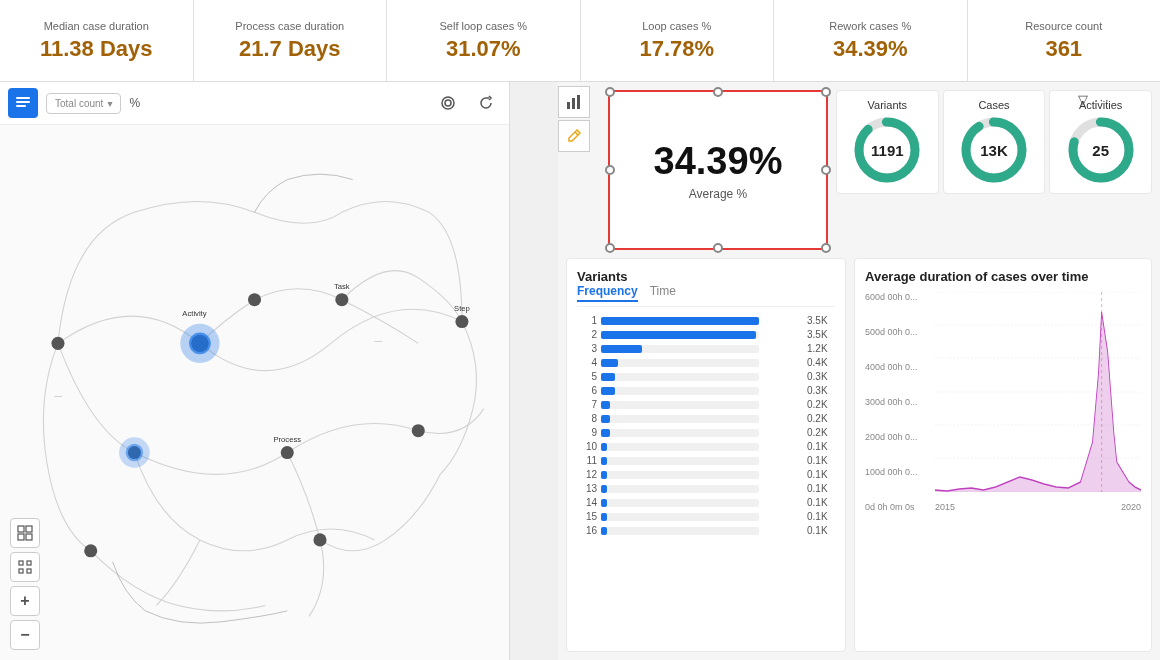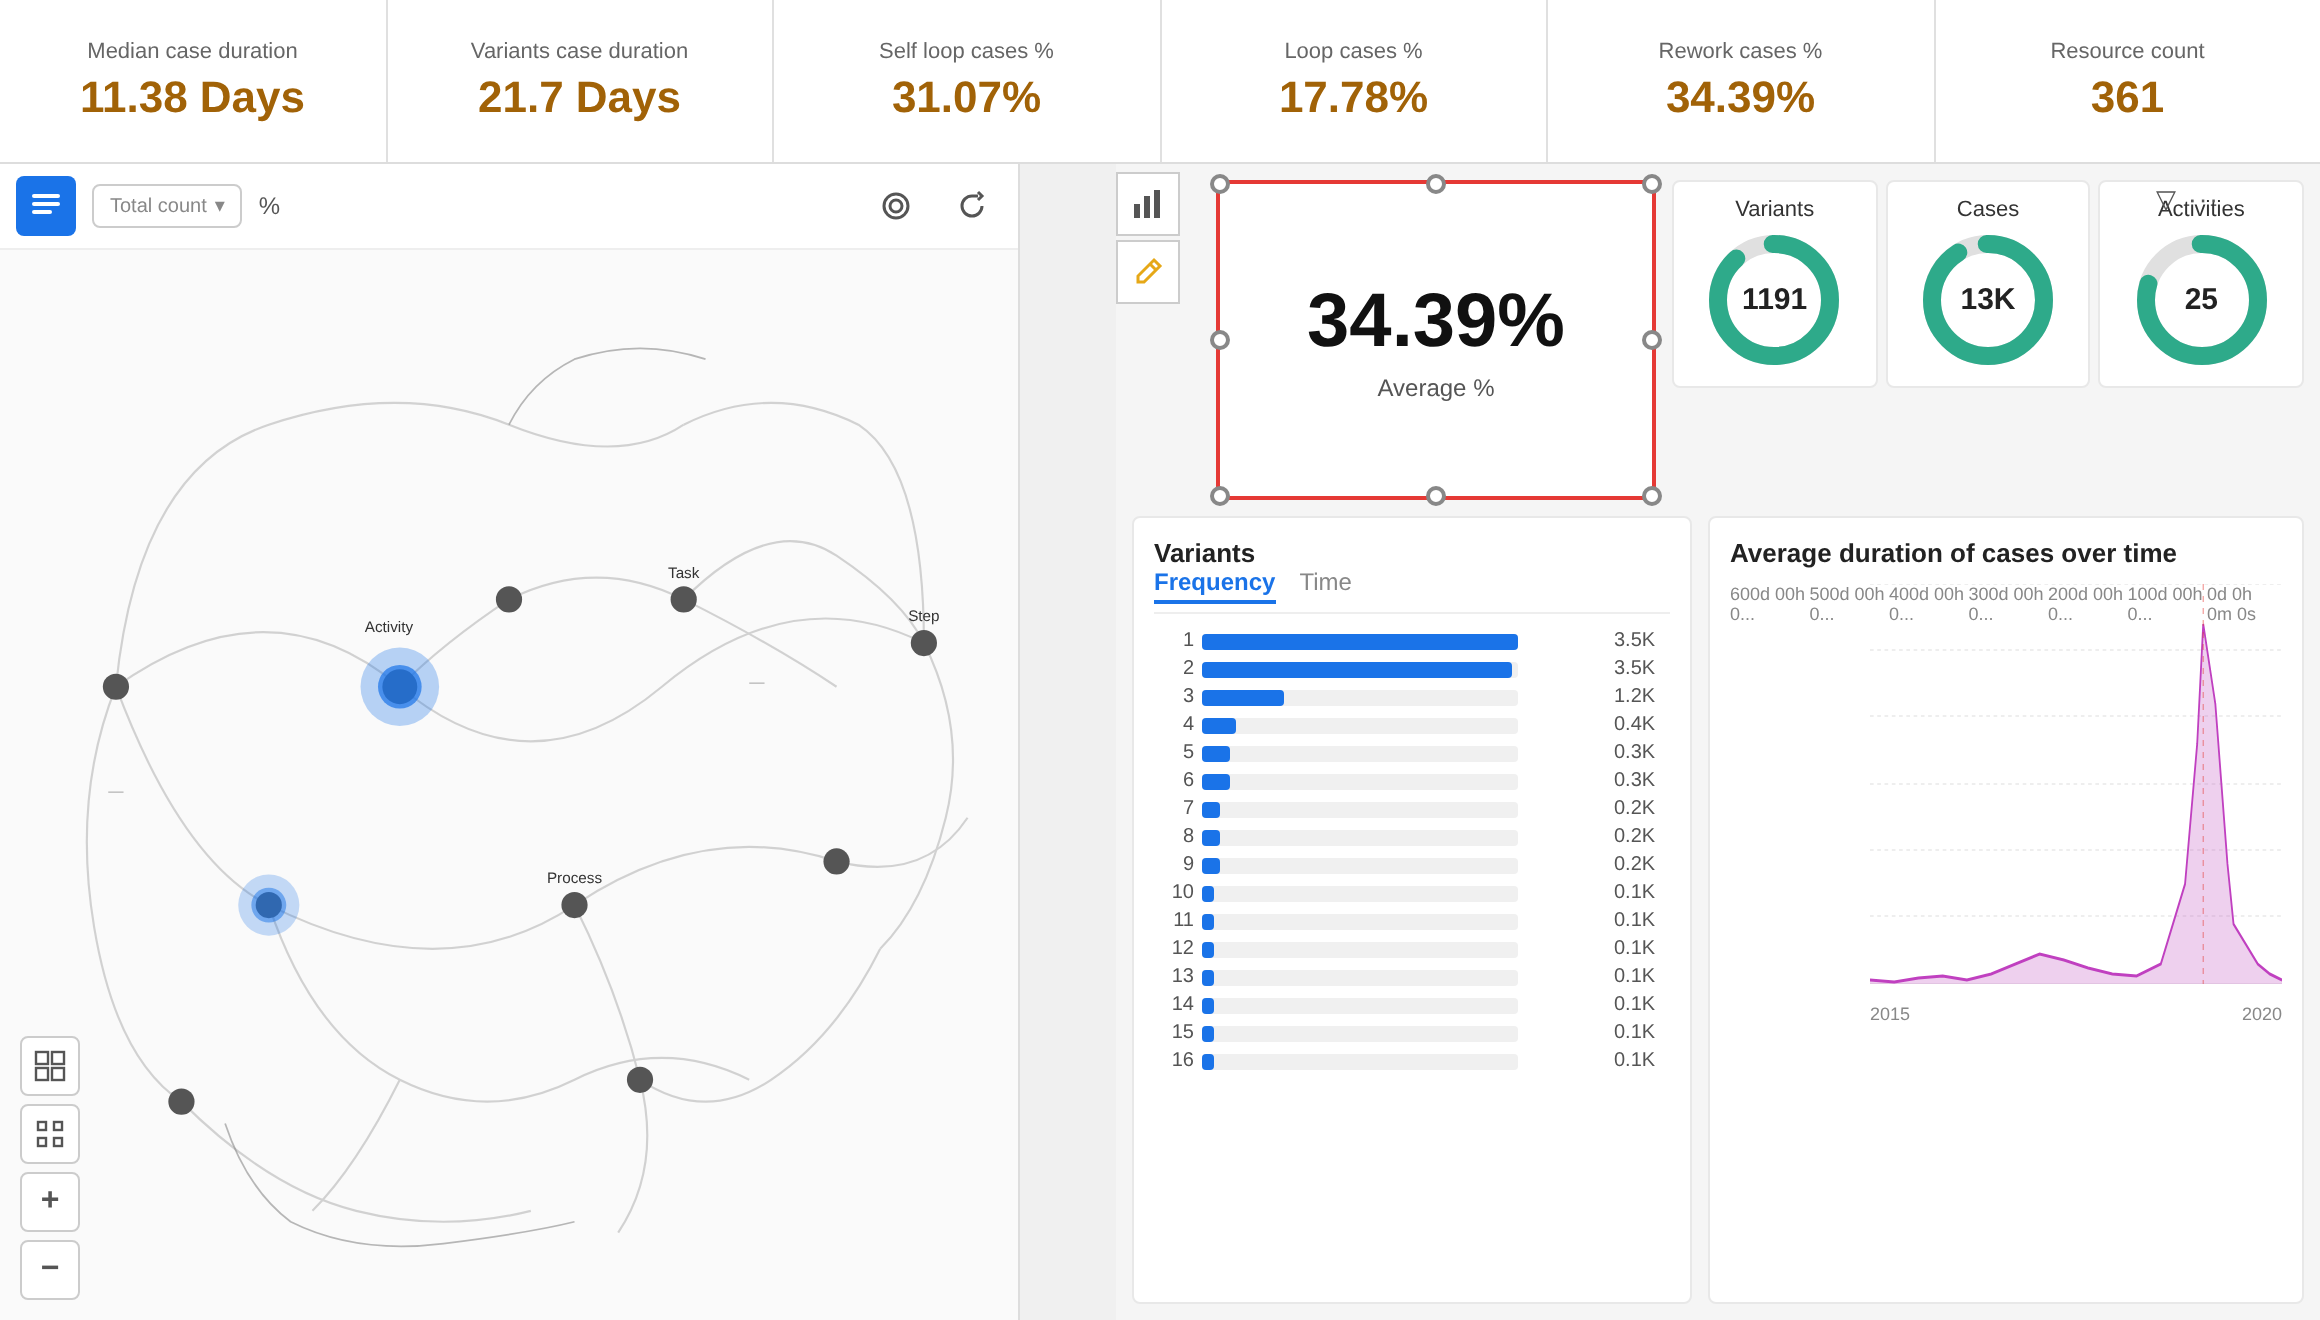--- a/index.html
+++ b/index.html
@@ -253,21 +253,21 @@
       position: relative;
       height: 220px;
       margin-top: 8px;
     }
     .chart-y-labels {
       position: absolute;
       left: 0;
       top: 0;
       height: 100%;
       display: flex;
-      flex-direction: row;
+      flex-direction: column;
       justify-content: space-between;
     }
     .y-label { font-size: 9px; color: #888; }
     .chart-svg-wrap {
       position: absolute;
       left: 70px;
       right: 0;
       top: 0;
       bottom: 20px;
     }
@@ -289,21 +289,21 @@
   </style>
 </head>
 <body>
 
 <div class="kpi-bar">
   <div class="kpi-item">
     <span class="kpi-label">Median case duration</span>
     <span class="kpi-value">11.38 Days</span>
   </div>
   <div class="kpi-item">
-    <span class="kpi-label">Variants case duration</span>
+    <span class="kpi-label">Process case duration</span>
     <span class="kpi-value">21.7 Days</span>
   </div>
   <div class="kpi-item">
     <span class="kpi-label">Self loop cases %</span>
     <span class="kpi-value">31.07%</span>
   </div>
   <div class="kpi-item">
     <span class="kpi-label">Loop cases %</span>
     <span class="kpi-value">17.78%</span>
   </div>

